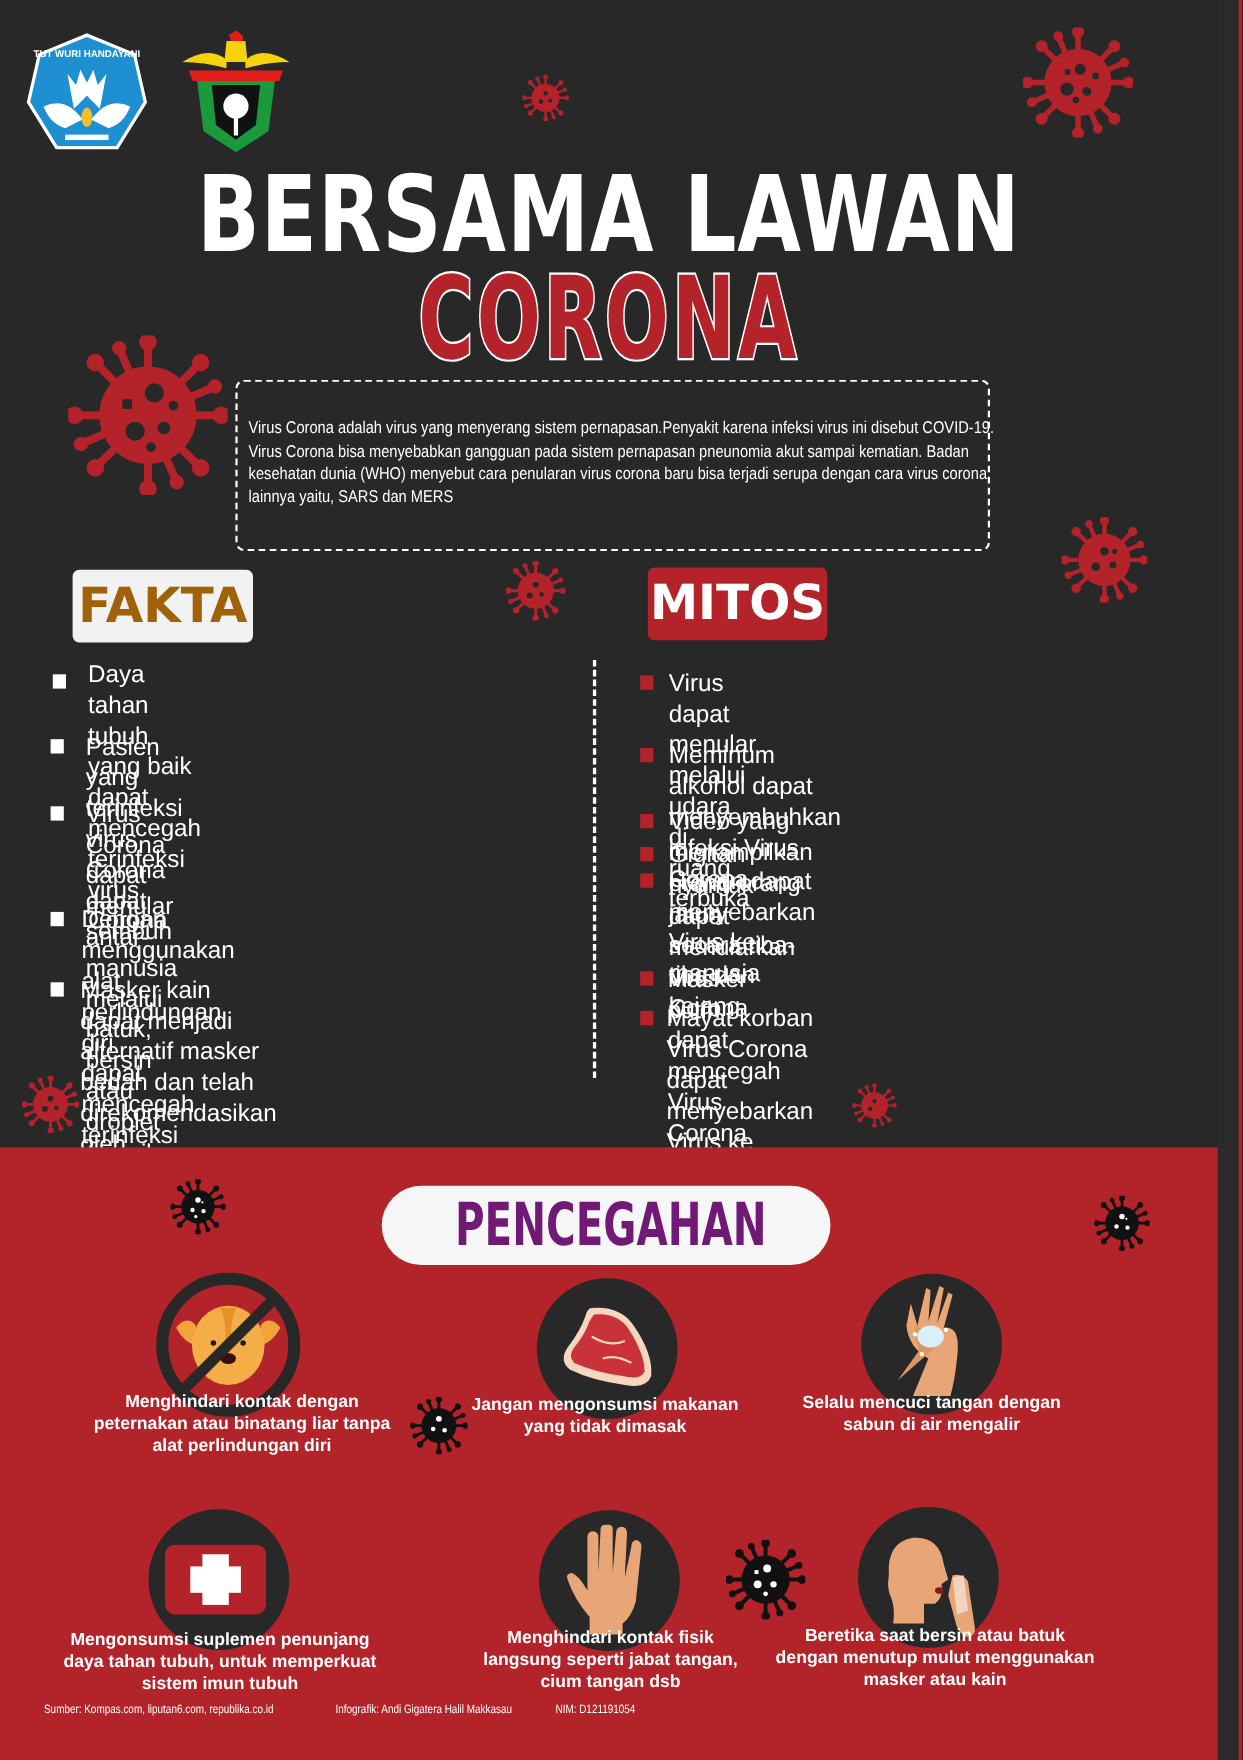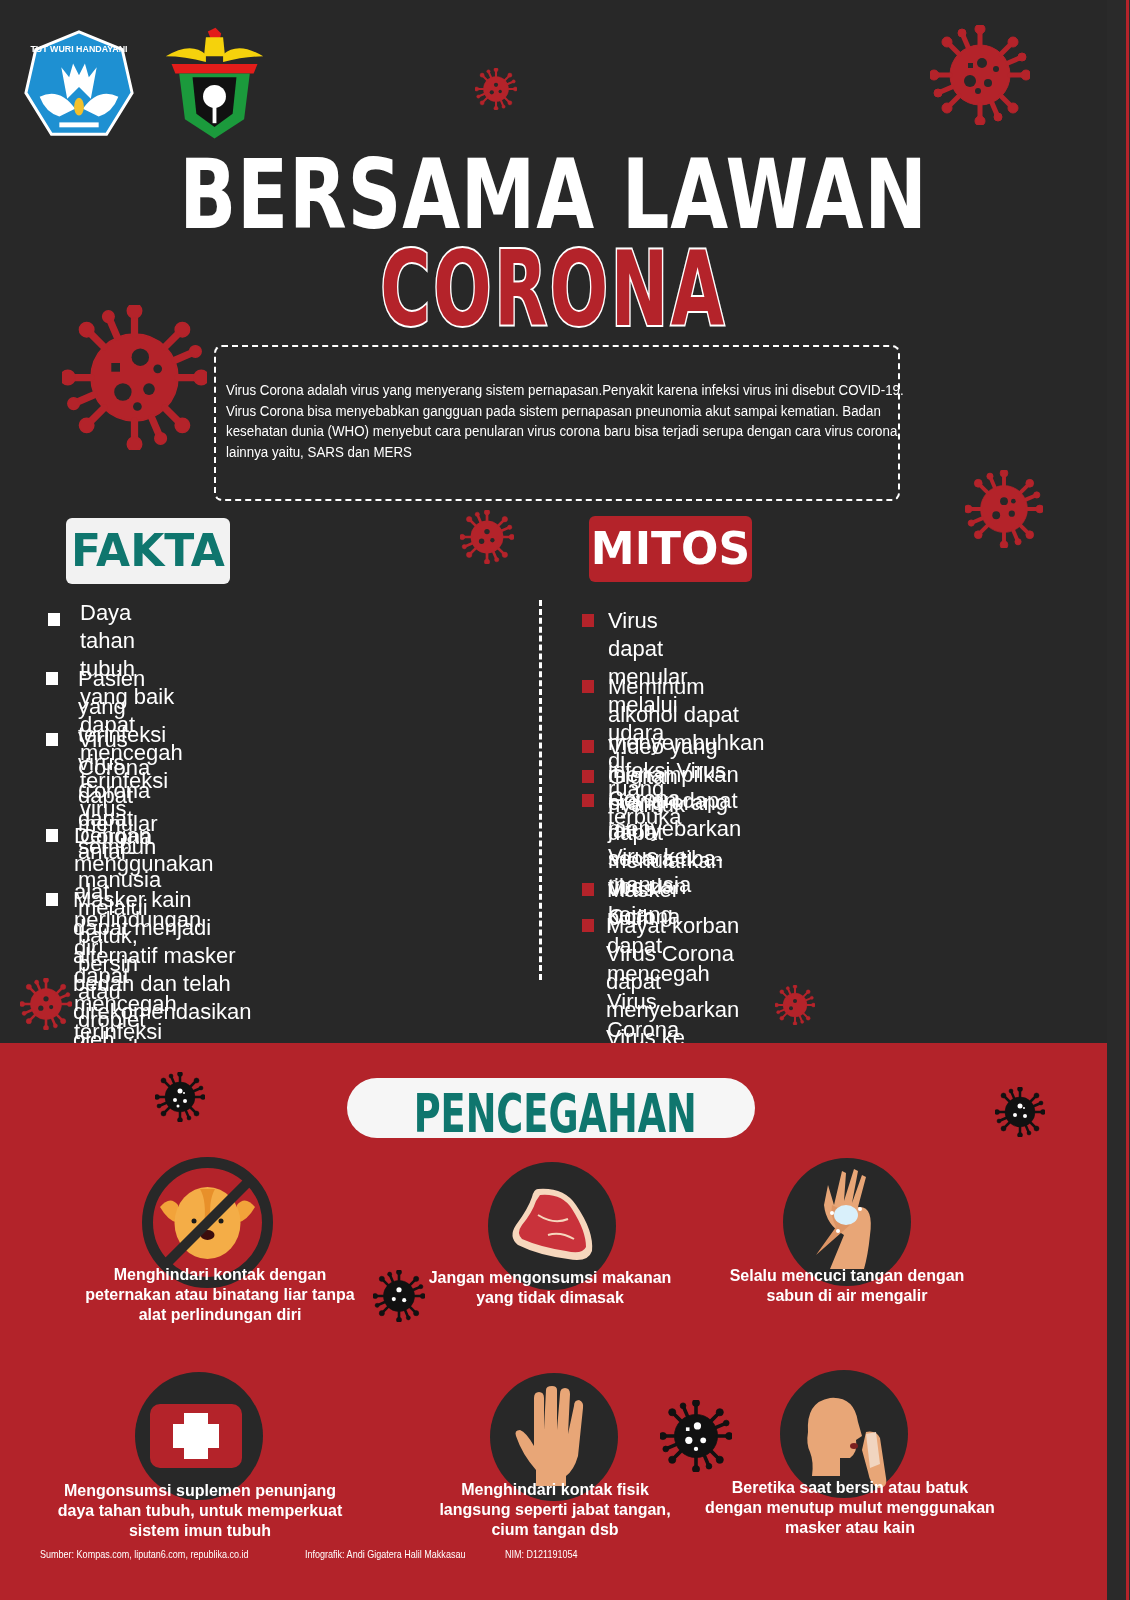--- a/index.html
+++ b/index.html
@@ -38,21 +38,21 @@
   }
   .intro-text {
     left: 226px; top: 380px; width: 690px; color: #fff;
     font-size: 15.5px; line-height: 20.5px;
     transform: scaleX(0.86); transform-origin: left top; width: 800px;
   }
 
   
   .label-fakta {
     left: 66px; top: 518px; width: 164px; height: 66px; background: #f2f2f2; border-radius: 6px;
-    color: #0f766e; font-weight: bold; font-size: 44px; text-align: center; line-height: 66px;
+    color: #a16207; font-weight: bold; font-size: 44px; text-align: center; line-height: 66px;
     font-family: "DejaVu Sans", sans-serif;
   }
   .label-mitos {
     left: 589px; top: 516px; width: 163px; height: 66px; background: #b4232a; border-radius: 6px;
     color: #fff; font-weight: bold; font-size: 44px; text-align: center; line-height: 66px;
     font-family: "DejaVu Sans", sans-serif;
   }
 
   .divider {
     left: 539px; top: 600px; width: 0; height: 380px; border-left: 3px dashed #fff;
@@ -61,22 +61,22 @@
   .list { list-style: none; margin: 0; padding: 0; }
   .list li { position: absolute; color: #fff; font-size: 22px; line-height: 28px; }
   .list li .bullet { position: absolute; left: -32px; top: 7px; width: 12px; height: 13px; }
   .fakta .bullet { background: #fff; }
   .mitos .bullet { background: #b4232a; }
   .list li .txt { display: block; white-space: pre-line; }
 
   
   .red-section { left: 0; top: 1043px; width: 1107px; height: 557px; background: #b3232a; }
   .pill {
-    left: 347px; top: 1078px; width: 408px; height: 60px; background: #f6f6f6; border-radius: 36px;
-    color: #0f766e; text-align: center; font-family: "DejaVu Sans", sans-serif; font-weight: bold;
+    left: 347px; top: 1078px; width: 408px; height: 72px; background: #f6f6f6; border-radius: 36px;
+    color: #701a75; text-align: center; font-family: "DejaVu Sans", sans-serif; font-weight: bold;
     font-size: 54px; line-height: 72px;
   }
   .pill span { display: inline-block; transform: scaleX(0.68); }
 
   .circle { width: 128px; height: 128px; border-radius: 50%; background: #282828; }
   .caption {
     color: #fff; font-weight: bold; font-size: 16px; line-height: 20px; text-align: center; white-space: pre-line;
   }
 
   .footer { color: #fff; font-size: 11px; top: 1548px; transform: scaleX(0.82); transform-origin: left top; white-space: nowrap; }

